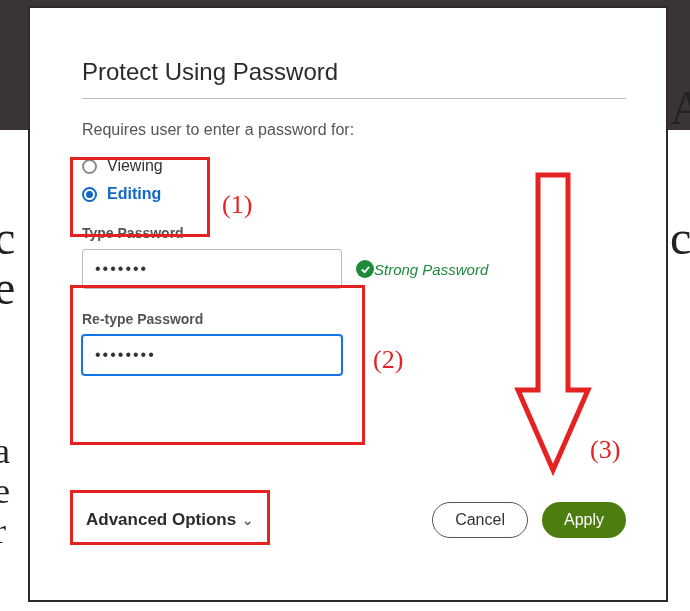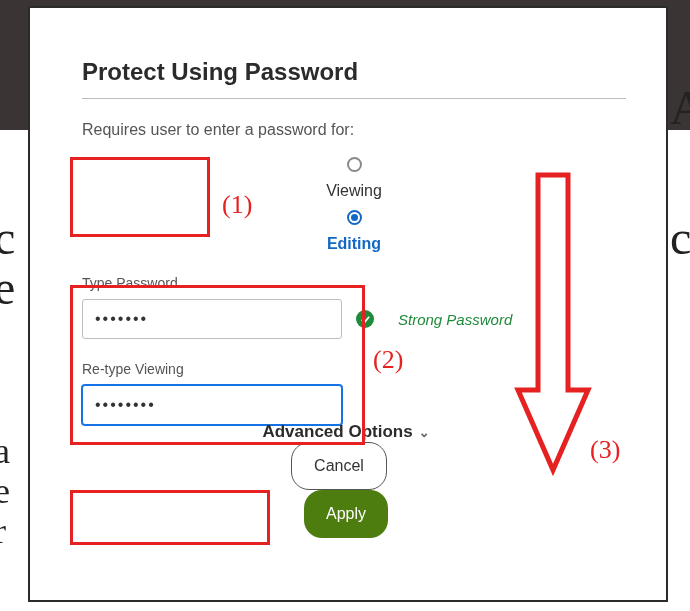--- a/index.html
+++ b/index.html
@@ -26,50 +26,50 @@
       left: 28px;
       top: 6px;
       width: 640px;
       height: 596px;
       background: #fff;
       border: 2px solid #2b2b2b;
       padding: 50px 40px 30px 52px;
     }
     .title {
       font-size: 24px;
-      font-weight: 700;
+      font-weight: 400;
       color: #2b2b2b;
       margin-bottom: 12px;
     }
     .rule { border: none; border-top: 1px solid #bdbdbd; margin-bottom: 22px; }
     .subtitle { font-size: 16px; color: #555; margin-bottom: 18px; }
 
-    .radio-row { display: flex; align-items: center; gap: 10px; margin-bottom: 10px; font-size: 16px; color: #333; cursor: pointer; flex-direction: column; }
+    .radio-row { display: flex; align-items: center; gap: 10px; margin-bottom: 10px; font-size: 16px; color: #333; cursor: pointer; }
     .radio { width: 15px; height: 15px; border-radius: 50%; border: 2px solid #8a8a8a; display:inline-block; position:relative; }
     .radio.checked { border-color: #1368c6; }
     .radio.checked::after { content:""; position:absolute; left:2px; top:2px; width:7px; height:7px; background:#1368c6; border-radius:50%; }
     .radio-label.checked { color:#1368c6; font-weight:700; }
 
-    .field-label { font-size: 14px; color: #555; margin-top: 22px; margin-bottom: 8px; }
+    .field-label { font-size: 14px; color: #555; margin-top: 22px; margin-bottom: 8px; font-weight: bold; }
     .pw-wrap { display:flex; align-items:center; gap:14px; }
     .pw-input {
       width: 260px; height: 40px; border:1px solid #bdbdbd; border-radius:3px;
       padding: 0 12px; font-size:16px; letter-spacing:2px; color:#333;
     }
     .pw-input.focus { border:1px solid #1473e6; box-shadow:0 0 0 1px #1473e6; }
-    .strength { display:flex; align-items:center; gap:24px; }
+    .strength { display:flex; align-items:center; gap:0; }
     .check { width:18px; height:18px; border-radius:50%; background:#1f8a3a; display:flex; align-items:center; justify-content:center; }
     .check svg { width:11px; height:11px; }
     .strength-text { font-style: italic; color:#1f8a3a; font-size:15px; }
 
-    .footer { position:absolute; left:36px; right:40px; bottom:62px; display:flex; align-items:center;flex-direction:column; }
+    .footer { position:absolute; left:56px; right:40px; bottom:62px; display:flex; align-items:center; }
     .adv { font-size:17px; font-weight:600; color:#2b2b2b; display:flex; align-items:center; gap:6px; cursor:pointer;}
     .chev { font-size:13px; color:#666; }
     .spacer { flex:1; }
-    .btn { height:48px; padding:0 22px; border-radius:18px; font-size:16px; cursor:pointer; display:flex; align-items:center; }
+    .btn { height:36px; padding:0 22px; border-radius:18px; font-size:16px; cursor:pointer; display:flex; align-items:center; }
     .btn-cancel { background:#fff; border:1.5px solid #555; color:#333; margin-right:14px; }
     .btn-apply { background:#4d7c0f; border:none; color:#fff; }
 
     
     .anno { position:absolute; border:3px solid #e52121; pointer-events:none; }
     .anno-label { position:absolute; color:#e52121; font-size:26px; font-family: Georgia, serif; pointer-events:none; }
     .box1 { left:70px; top:157px; width:140px; height:80px; }
     .lab1 { left:222px; top:190px; }
     .box2 { left:70px; top:285px; width:295px; height:160px; }
     .lab2 { left:373px; top:345px; }
@@ -110,21 +110,21 @@
     <div class="strength">
       <span class="check">
         <svg viewBox="0 0 12 12">
             <path d="M2 6 L5 9 L10 3" stroke="#fff" stroke-width="2" fill="none"></path>
           </svg>
       </span>
       <span class="strength-text">Strong Password</span>
     </div>
   </div>
 
-  <div class="field-label">Re-type Viewing</div>
+  <div class="field-label">Re-type Password</div>
   <input type="text" class="pw-input focus" value="••••••••" style="">
 
   <div class="footer">
     <div class="adv">
       <span>Advanced Options</span>
       <span class="chev">⌄</span>
     </div>
     <div class="spacer"></div>
     <button class="btn btn-cancel">
       <span>Cancel</span>

